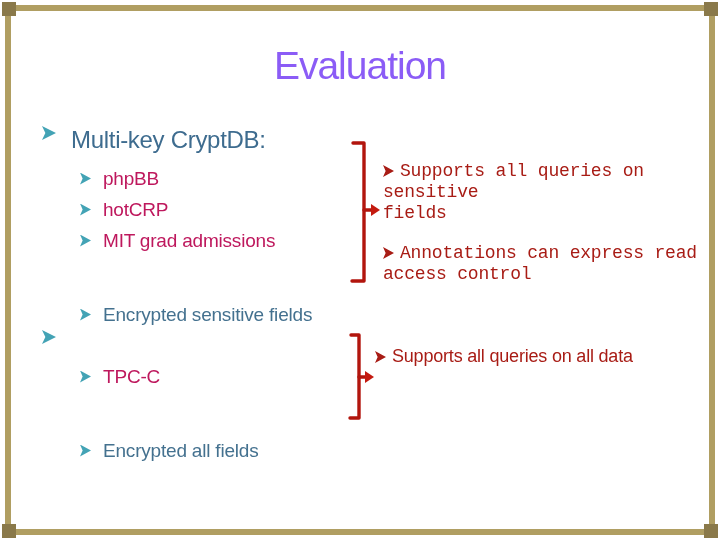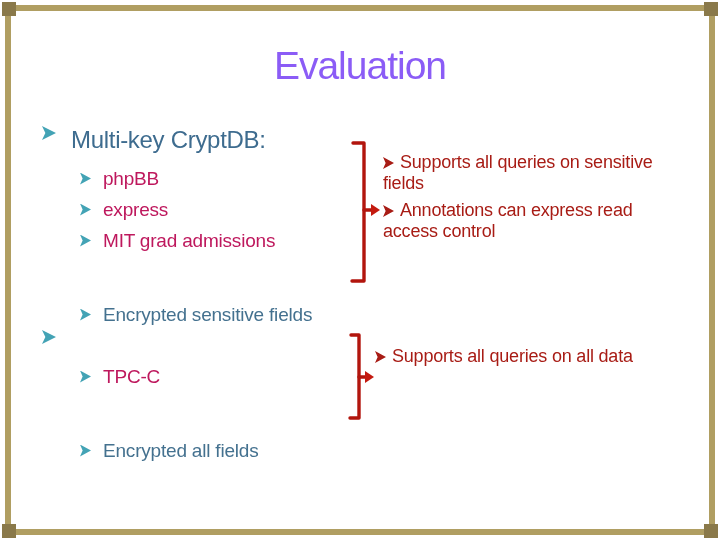--- a/index.html
+++ b/index.html
@@ -33,24 +33,24 @@
     font-size:24px;line-height:27px;color:#3e6c8f;letter-spacing:-0.3px;}
 
   .sub{position:absolute;left:80px;}
   #sub1{top:163px;}
   #sub2{top:361px;}
   .sub-item{display:flex;align-items:center;gap:12px;height:31px;font-size:19px;letter-spacing:-0.2px;}
   .dark{color:#be185d;}
   .blue{color:#44718f;margin-top:43px;}
 
   .callout{position:absolute;color:#a81c15;font-size:18px;line-height:21px;letter-spacing:-0.2px;}
-  #callout1{left:383px;top:152px;width:330px;}
+  #callout1{left:383px;top:161px;width:330px;font-family:Liberation Mono, monospace;}
   #callout2{left:375px;top:346px;width:330px;}
   .callout .line{margin:0;}
-  .callout .gap{margin-top:6px;}
+  .callout .gap{margin-top:19px;}
 
   .bracket{position:absolute;pointer-events:none;}
   #bracket1{left:347px;top:138px;}
   #bracket2{left:345px;top:330px;}
 </style>
 </head>
 <body>
 
 <div id="slide">
 
@@ -69,21 +69,21 @@
     </div>
   </div>
 
   <div class="sub" id="sub1">
     <div class="sub-item dark">
       <span class="arrow sm"></span>
       <span>phpBB</span>
     </div>
     <div class="sub-item dark">
       <span class="arrow sm"></span>
-      <span>express</span>
+      <span>hotCRP</span>
     </div>
     <div class="sub-item dark">
       <span class="arrow sm"></span>
       <span>MIT grad admissions</span>
     </div>
     <div class="sub-item blue">
       <span class="arrow sm"></span>
       <span>Encrypted sensitive fields</span>
     </div>
   </div>

